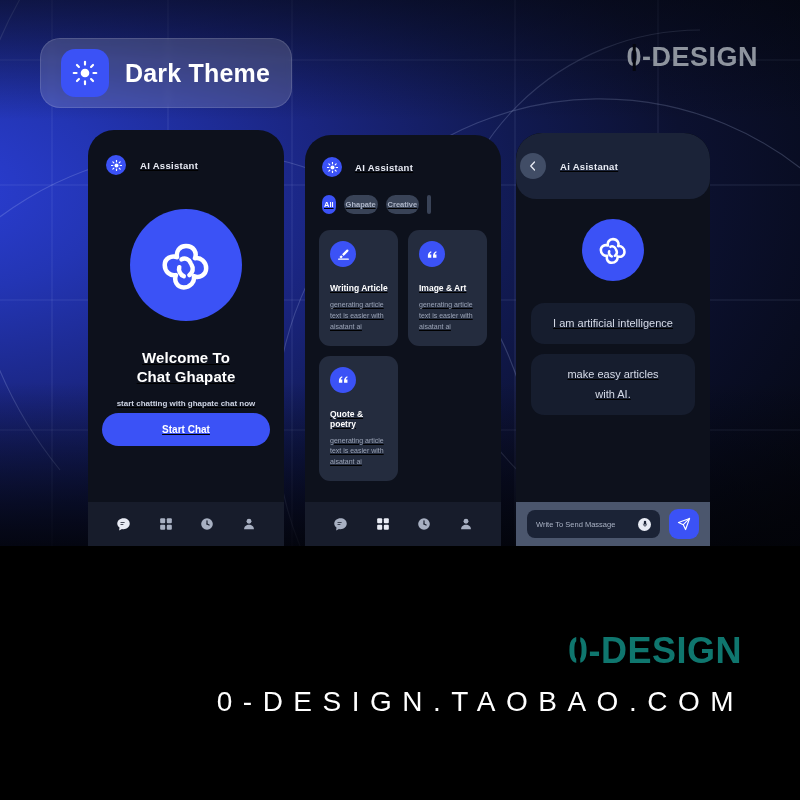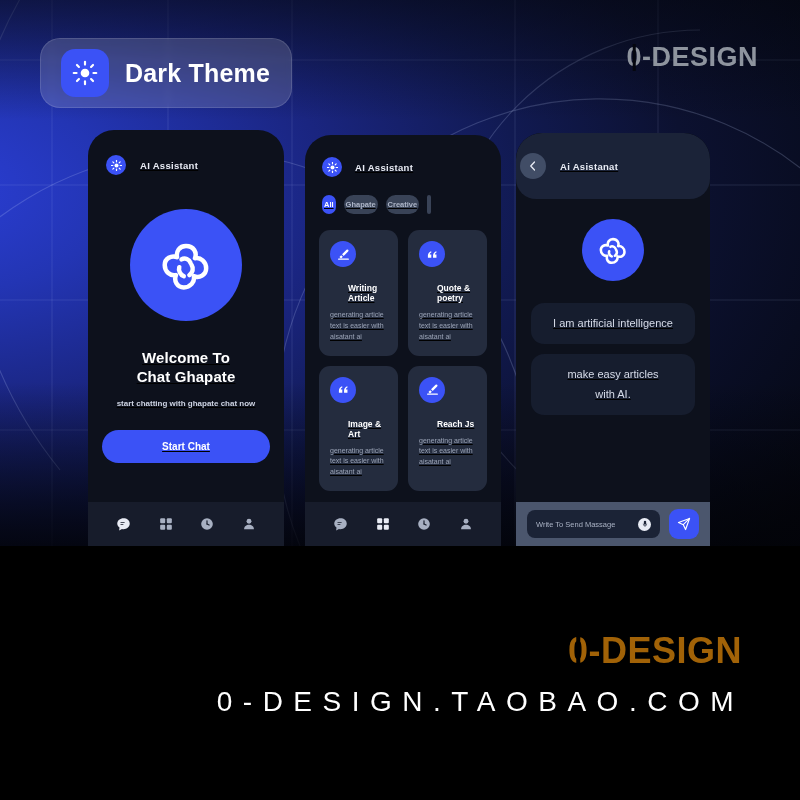--- a/index.html
+++ b/index.html
@@ -73,21 +73,21 @@
   .p1-logo-wrap { display: flex; justify-content: center; margin-top: 34px; }
   .big-circle {
     width: 112px; height: 112px; border-radius: 50%; background: #3b52f6;
     display: flex; align-items: center; justify-content: center;
   }
   .p1-welcome { text-align: center; margin-top: 27px; }
   .p1-welcome h1 {
     font-size: 15px; font-weight: bold; color: #fff; line-height: 1.28; letter-spacing: .1px; text-align: center;
   }
   .p1-sub { text-align: center; margin-top: 13px; font-size: 8px; font-weight: bold; color: #cdd3e2; }
-  .cta-wrap { display: flex; justify-content: center; margin-top: 22px; }
+  .cta-wrap { display: flex; justify-content: center; margin-top: 5px; }
   .cta {
     width: 168px; height: 33px; border-radius: 17px; background: #3b52f6;
     color: #fff; font-size: 10px; font-weight: bold;
     display: flex; align-items: center; justify-content: center;
     border: none; cursor: pointer; font-family: inherit;
   }
 
   
   .tabbar {
     position: absolute; left: 0; right: 0; bottom: 0; height: 44px;
@@ -110,21 +110,21 @@
     display: grid; grid-template-columns: 1fr 1fr; gap: 10px;
     padding: 16px 14px 0 14px;
   }
   .card {
     background: #242c3e; border-radius: 11px; padding: 11px 10px 13px 11px; cursor: pointer;
   }
   .card-icon {
     width: 26px; height: 26px; border-radius: 50%; background: #3b52f6;
     display: flex; align-items: center; justify-content: center; margin-bottom: 16px;
   }
-  .card-title { font-size: 8.5px; font-weight: bold; color: #fff; margin-bottom: 7px; margin-left: 18px; }
+  .card-title { font-size: 8.5px; font-weight: bold; color: #fff; margin-bottom: 7px; }
   .card-desc { font-size: 7px; color: #9aa3b6; line-height: 1.55; }
 
   
   .p3-topbar {
     background: #1b2338; border-radius: 26px 26px 20px 20px;
     height: 66px; display: flex; align-items: center; gap: 14px; padding-left: 4px;
   }
   .back-btn {
     width: 26px; height: 26px; border-radius: 50%; background: #414d66;
     display: flex; align-items: center; justify-content: center; cursor: pointer; flex: none;
@@ -155,21 +155,21 @@
   .send-btn {
     width: 30px; height: 30px; border-radius: 9px; background: #3b52f6;
     display: flex; align-items: center; justify-content: center; flex: none;
     border: none; cursor: pointer;
   }
 
   
   .footer { position: absolute; left: 0; top: 546px; width: 800px; height: 254px; background: #000; }
   .footer-logo {
     position: absolute; right: 58px; top: 84px;
-    font-size: 36px; font-weight: bold; color: #a16207; letter-spacing: .5px;
+    font-size: 36px; font-weight: bold; color: #0f766e; letter-spacing: .5px;
   }
   .footer-logo .zero-slash::after { background: #000; width: 3.5px; }
   .footer-url {
     position: absolute; right: 56px; top: 140px;
     font-size: 28px; color: #fff; letter-spacing: 10.5px; white-space: nowrap;
   }
 </style>
 </head>
 <body>
 
@@ -333,42 +333,31 @@
           <div class="card-title">Writing Article</div>
           <div class="card-desc">generating article text is easier with aisatant ai</div>
         </div>
         <div class="card">
           <span class="card-icon">
             <svg width="13" height="13" viewBox="0 0 24 24" fill="#fff">
               <path d="M3.5 14.4c0-4 2.3-7 5.8-8.4l.9 1.9c-2 1-3.2 2.4-3.3 4h2.9v6H3.5z"></path>
               <path d="M13 14.4c0-4 2.3-7 5.8-8.4l.9 1.9c-2 1-3.2 2.4-3.3 4h2.9v6H13z"></path>
             </svg>
           </span>
-          <div class="card-title">Quote &amp; poetry</div>
+          <div class="card-title">Image &amp; Art</div>
           <div class="card-desc">generating article text is easier with aisatant ai</div>
         </div>
         <div class="card">
           <span class="card-icon">
             <svg width="13" height="13" viewBox="0 0 24 24" fill="#fff">
               <path d="M3.5 14.4c0-4 2.3-7 5.8-8.4l.9 1.9c-2 1-3.2 2.4-3.3 4h2.9v6H3.5z"></path>
               <path d="M13 14.4c0-4 2.3-7 5.8-8.4l.9 1.9c-2 1-3.2 2.4-3.3 4h2.9v6H13z"></path>
             </svg>
           </span>
-          <div class="card-title">Image &amp; Art</div>
-          <div class="card-desc">generating article text is easier with aisatant ai</div>
-        </div>
-        <div class="card">
-          <span class="card-icon">
-            <svg width="13" height="13" viewBox="0 0 24 24" fill="#fff">
-              <path d="M20.6 3.4a2.1 2.1 0 0 0-3 0l-8.3 8.3 3 3 8.3-8.3a2.1 2.1 0 0 0 0-3z"></path>
-              <path d="M7.7 13.3 4.5 16.6l3 3 3.2-3.3z"></path>
-              <rect x="2" y="19.6" width="20" height="2.1" rx="1"></rect>
-            </svg>
-          </span>
-          <div class="card-title">Reach Js</div>
+          <div class="card-title">Quote &amp; poetry</div>
           <div class="card-desc">generating article text is easier with aisatant ai</div>
         </div>
       </div>
 
       <div class="tabbar">
         <span class="tab">
           <svg width="15" height="15" viewBox="0 0 24 24" fill="#a8b0c2">
             <path d="M12 2C6.5 2 2 5.8 2 10.5c0 2.6 1.4 4.9 3.6 6.4L5 21.5l4.6-2.3c.8.2 1.6.3 2.4.3 5.5 0 10-3.8 10-9S17.5 2 12 2z"></path>
             <g fill="#171c2b">
                 <rect x="7" y="8.4" width="7" height="1.3" rx=".6"></rect>

